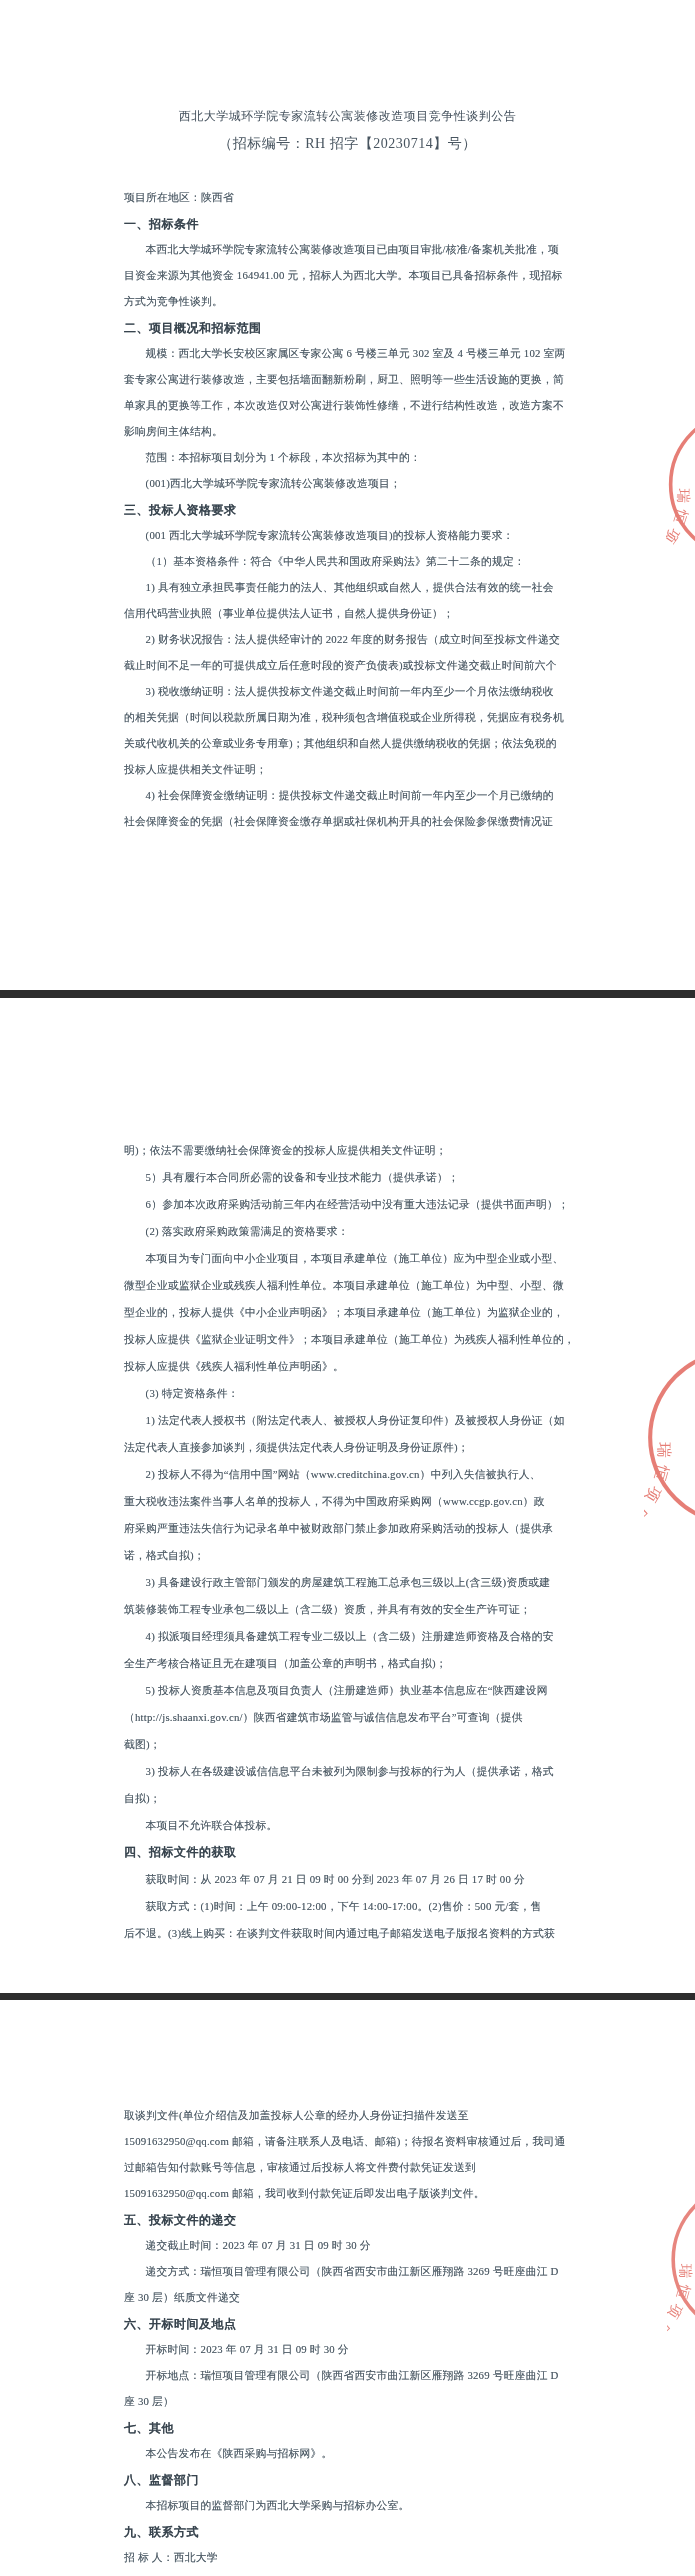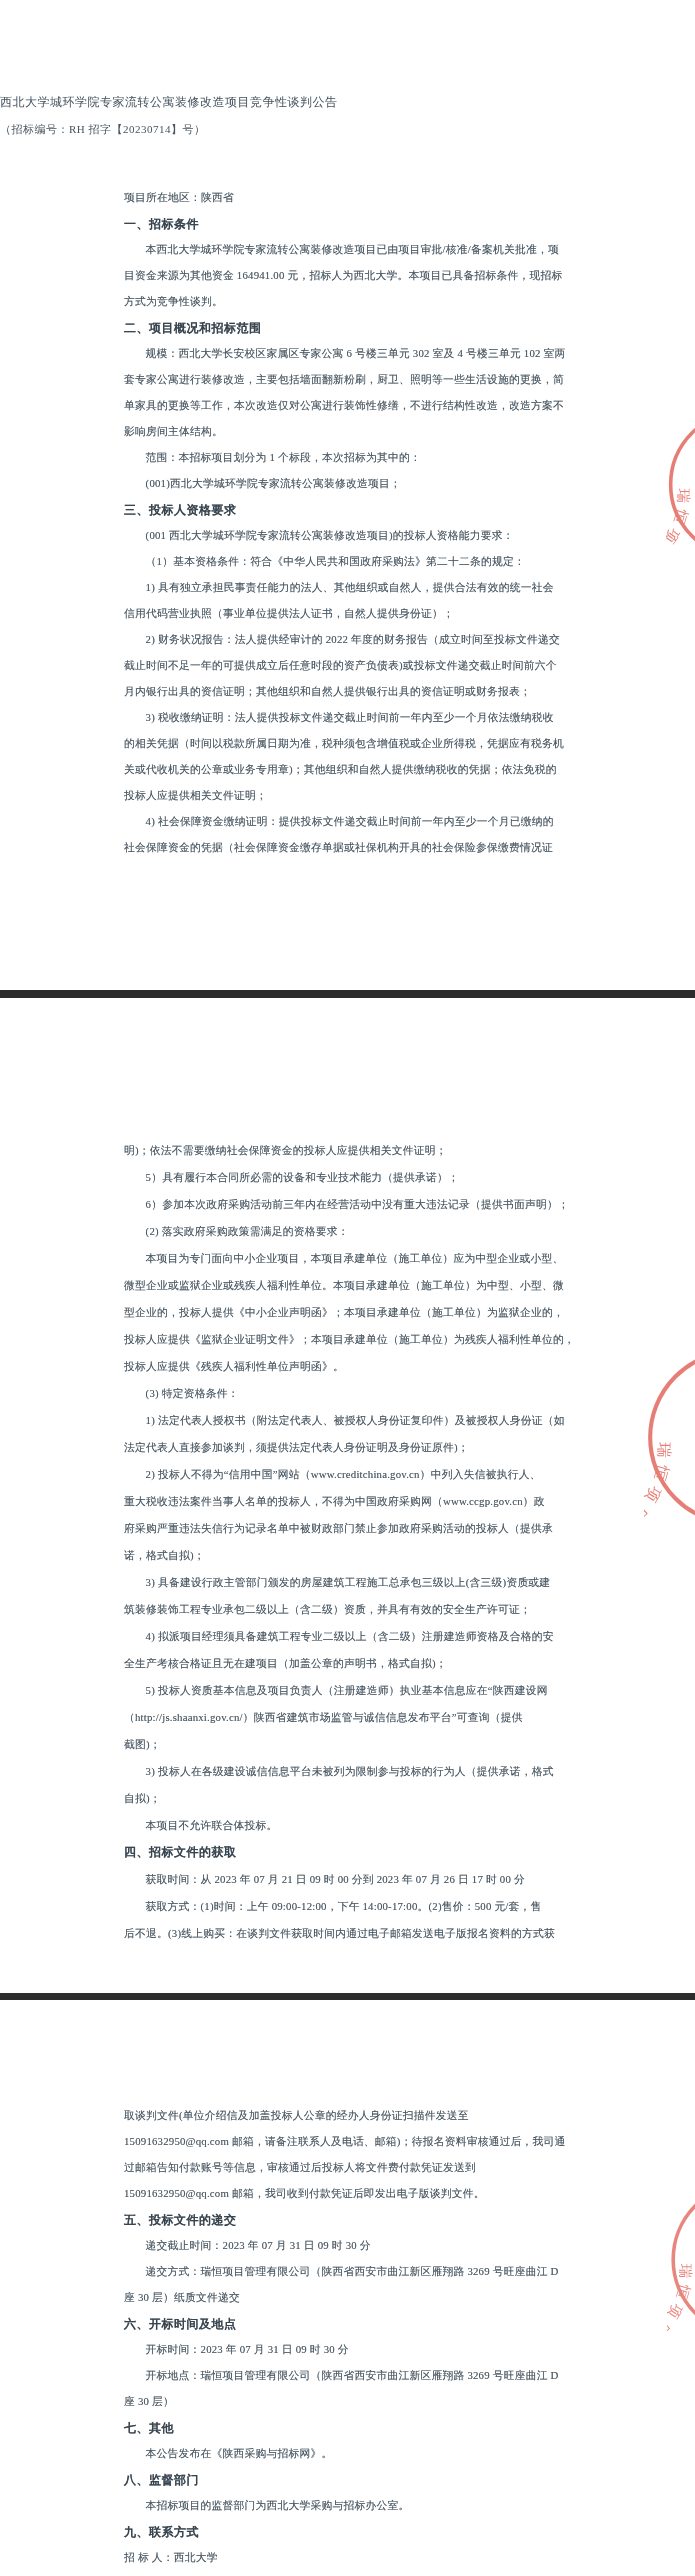--- a/index.html
+++ b/index.html
@@ -8,23 +8,23 @@
     overflow:hidden;font-family:"Liberation Serif","DejaVu Serif",serif;
   }
   .page{position:absolute;left:0;width:695px;background:#ffffff;}
   #page1{top:0;height:990px;}
   #page2{top:1036px;height:1285px;padding-left:8px;}
   #page3{top:2001px;height:997px;}
   .separator{position:absolute;left:0;width:695px;background:#2d2d2d;}
   #sep1{top:990px;height:8.2px;}
   #sep2{top:1993px;height:7.2px;}
 
-  .titleblock{position:absolute;top:94px;left:0;width:695px;color:#43505c;}
+  .titleblock{position:absolute;top:108px;left:0;width:695px;text-align:center;color:#43505c;}
   .doc-title{font-size:12px;letter-spacing:0.5px;font-weight:500;height:17.5px;line-height:17.5px;}
-  .doc-subtitle{font-size:11px;letter-spacing:0.5px;margin-top:10.3px;height:15.5px;line-height:15.5px;color:#47545f;}
+  .doc-subtitle{font-size:14px;letter-spacing:0.5px;margin-top:10.3px;height:15.5px;line-height:15.5px;color:#47545f;}
 
   .lines{position:absolute;left:124px;width:467px;}
   #page1 .lines{top:185px;text-align:center;}
   #page2 .lines{top:101px;}
   #page3 .lines{top:102px;}
   .lh50 .line{height:26px;}
   .lh53 .line{height:27px;}
   .lh51 .line{height:26px;}
   .line{
     display:flex;align-items:center;white-space:pre;overflow:visible;
@@ -59,21 +59,20 @@
         <div class="line c">影响房间主体结构。</div>
         <div class="line p">范围：本招标项目划分为 1 个标段，本次招标为其中的：</div>
         <div class="line p">(001)西北大学城环学院专家流转公寓装修改造项目；</div>
         <div class="line h">三、投标人资格要求</div>
         <div class="line p">(001 西北大学城环学院专家流转公寓装修改造项目)的投标人资格能力要求：</div>
         <div class="line p">（1）基本资格条件：符合《中华人民共和国政府采购法》第二十二条的规定：</div>
         <div class="line p">1) 具有独立承担民事责任能力的法人、其他组织或自然人，提供合法有效的统一社会</div>
         <div class="line c">信用代码营业执照（事业单位提供法人证书，自然人提供身份证）；</div>
         <div class="line p">2) 财务状况报告：法人提供经审计的 2022 年度的财务报告（成立时间至投标文件递交</div>
         <div class="line c">截止时间不足一年的可提供成立后任意时段的资产负债表)或投标文件递交截止时间前六个</div>
-        <div class="line c">月内银行出具的资信证明；其他组织和自然人提供银行出具的资信证明或财务报表；</div>
         <div class="line p">3) 税收缴纳证明：法人提供投标文件递交截止时间前一年内至少一个月依法缴纳税收</div>
         <div class="line c">的相关凭据（时间以税款所属日期为准，税种须包含增值税或企业所得税，凭据应有税务机</div>
         <div class="line c">关或代收机关的公章或业务专用章)；其他组织和自然人提供缴纳税收的凭据；依法免税的</div>
         <div class="line c">投标人应提供相关文件证明；</div>
         <div class="line p">4) 社会保障资金缴纳证明：提供投标文件递交截止时间前一年内至少一个月已缴纳的</div>
         <div class="line c">社会保障资金的凭据（社会保障资金缴存单据或社保机构开具的社会保险参保缴费情况证</div>
       </div>
   </div>
   <div class="separator" id="sep1"></div>
 

